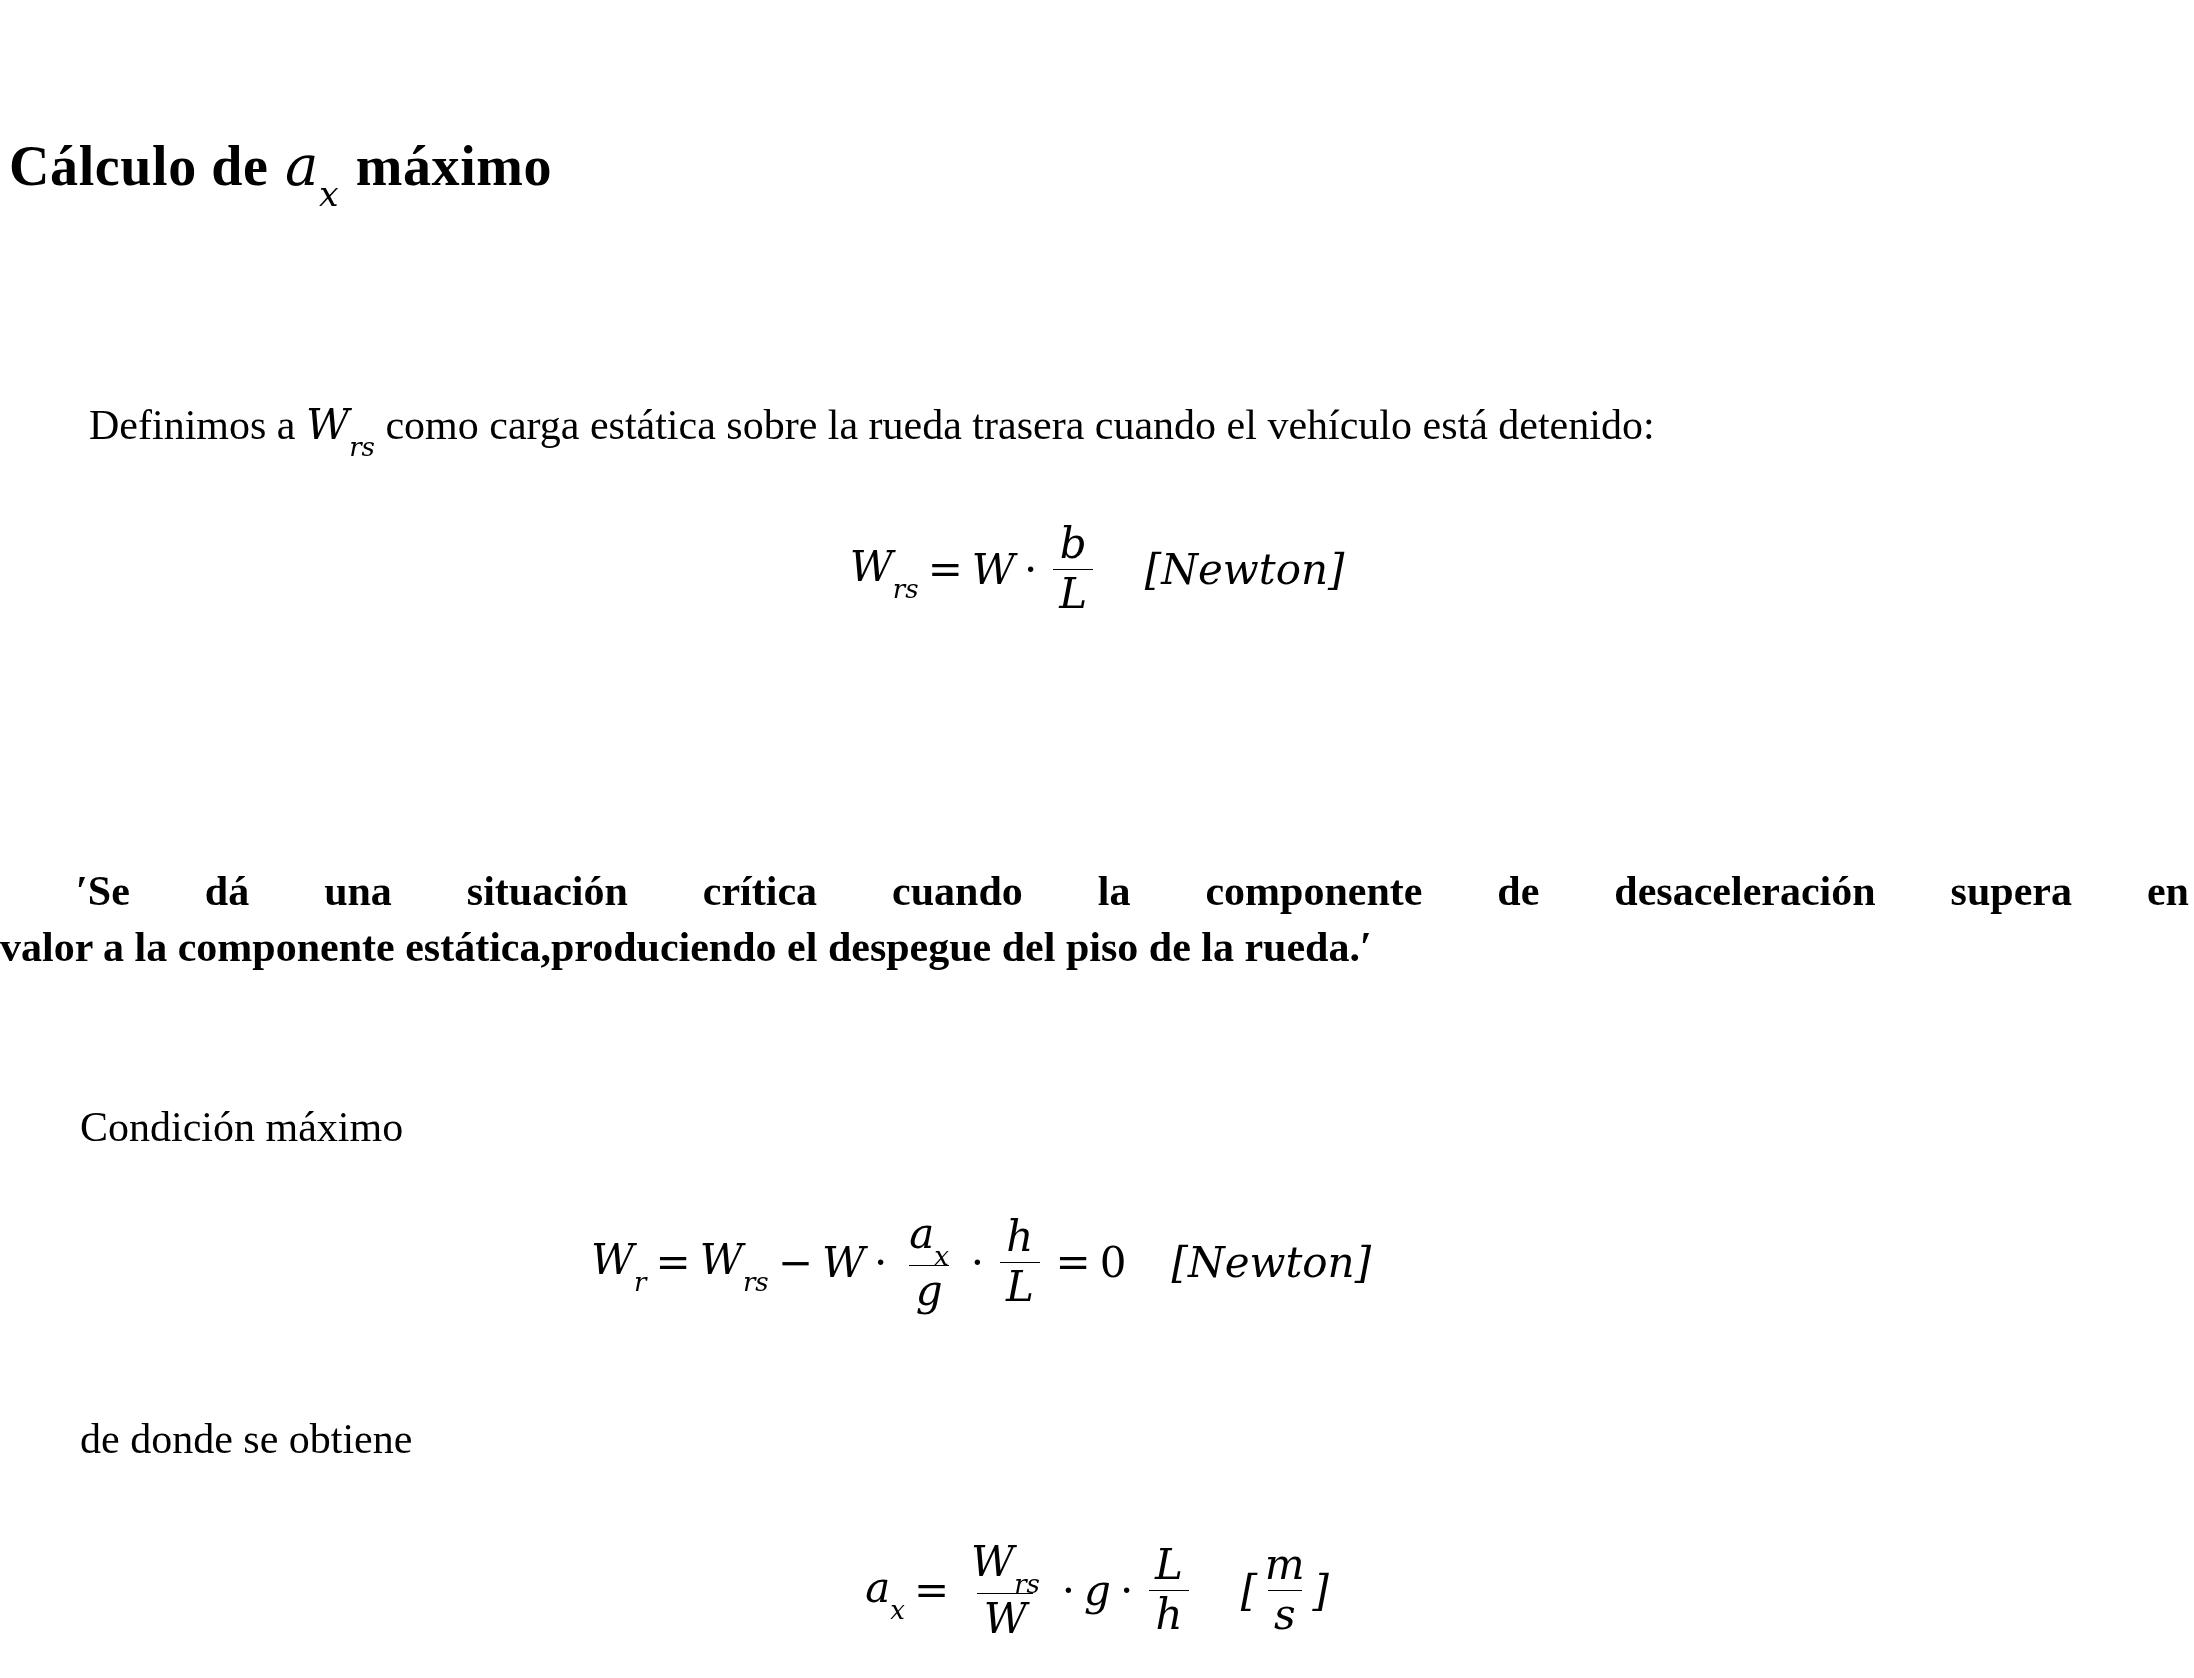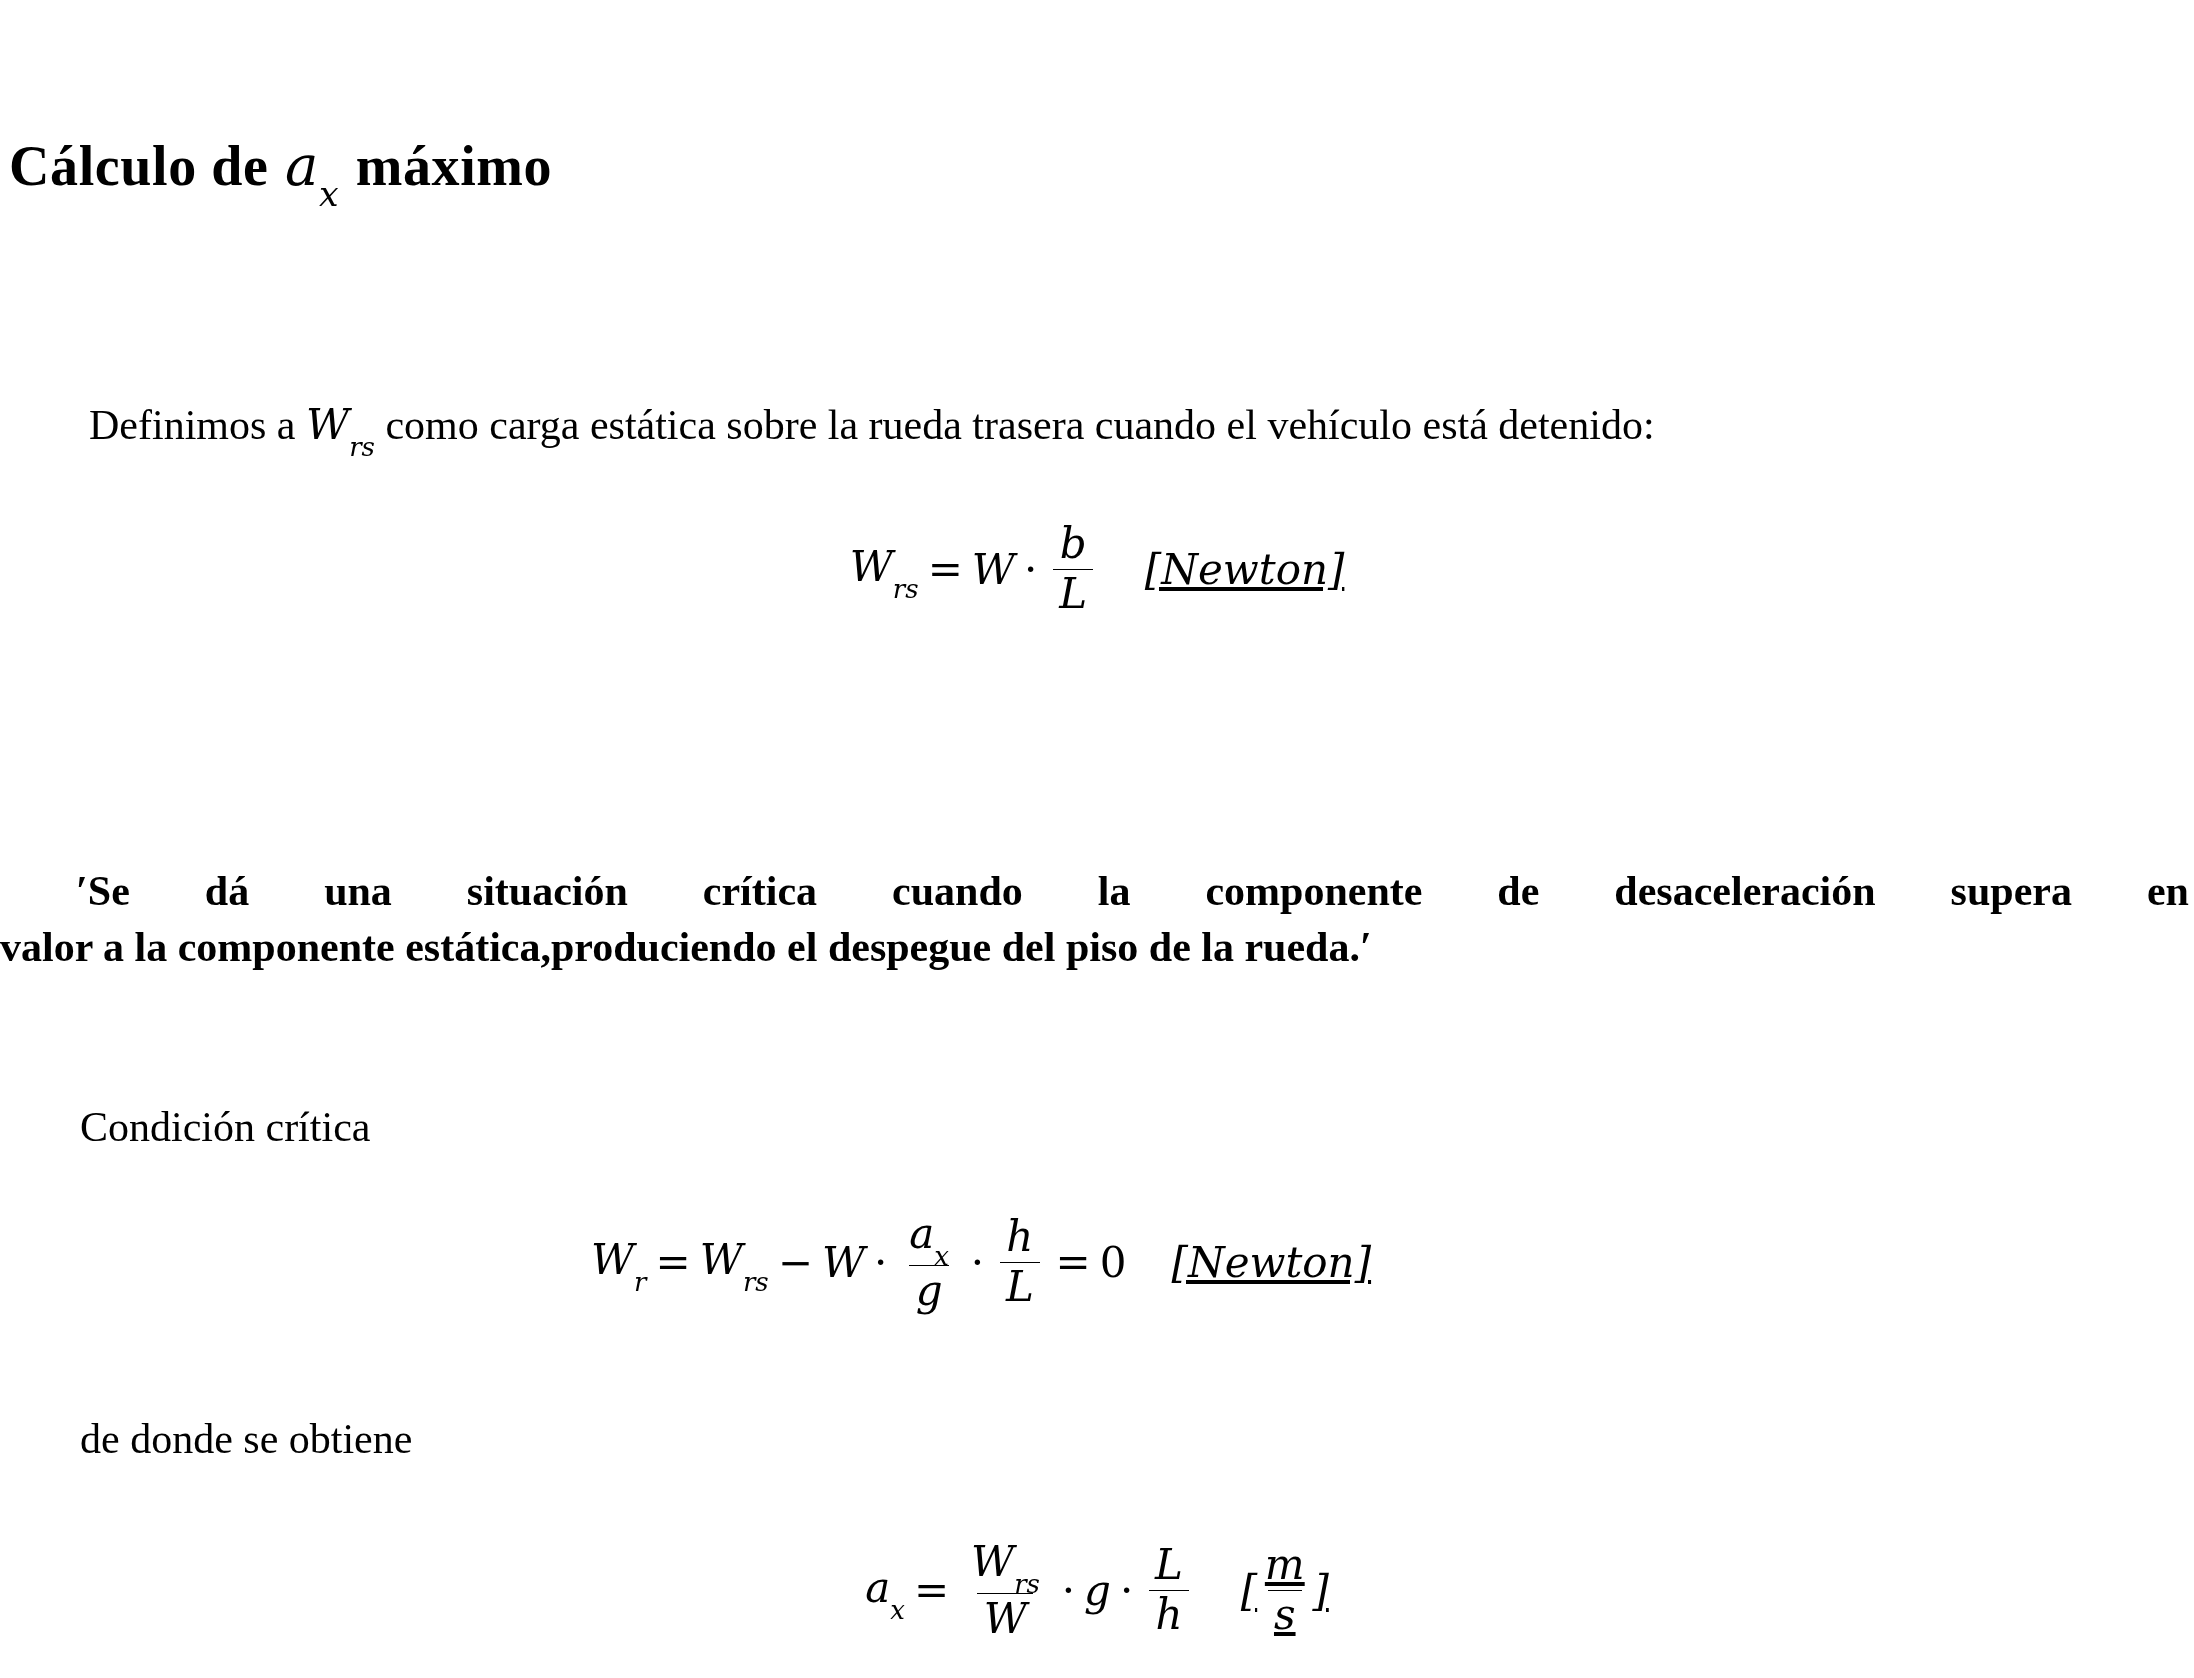--- a/index.html
+++ b/index.html
@@ -90,21 +90,21 @@
     vertical-align: middle;
     margin: 0 6.4px;
     line-height: 1.05;
   }
   .frac .num { padding: 0 6.4px 2.5px 6.4px; }
   .frac .den { padding: 2.5px 6.4px 0 6.4px; border-top: 1.9px solid #000; }
 
   .op  { margin: 0 9px; font-style: normal; }
   .dot { margin: 0 9px; font-style: normal; }
   .gap { display: inline-block; width: 45px; }
-  .unit { font-style: italic; text-decoration: underline; }
+  .unit { font-style: italic; }
   .sub {
     font-size: 0.62em;
     vertical-align: sub;
     position: relative;
     top: 0.28em;
     font-style: italic;
   }
   .upr { font-style: normal; }
 </style>
 </head>
@@ -134,21 +134,21 @@
     <span class="gap"></span>
     <span class="unit">[Newton]</span>
   </div>
 
 
   <div class="p-bold">
     <span class="l1">′Se dá una situación crítica cuando la componente de desaceleración supera en</span>
     <span class="l2">valor a la componente estática,produciendo el despegue del piso de la rueda.′</span>
   </div>
 
-  <p class="para p-cond">Condición crítica</p>
+  <p class="para p-cond">Condición máximo</p>
 
   <div class="math eq2">
     <span><span>W</span><span class="sub">r</span></span>
     <span class="op">=</span>
     <span><span>W</span><span class="sub">rs</span></span>
     <span class="op">−</span>
     <span>W</span>
     <span class="dot">·</span>
     <span class="frac">
       <span class="num"><span>a</span><span class="sub">x</span></span>

